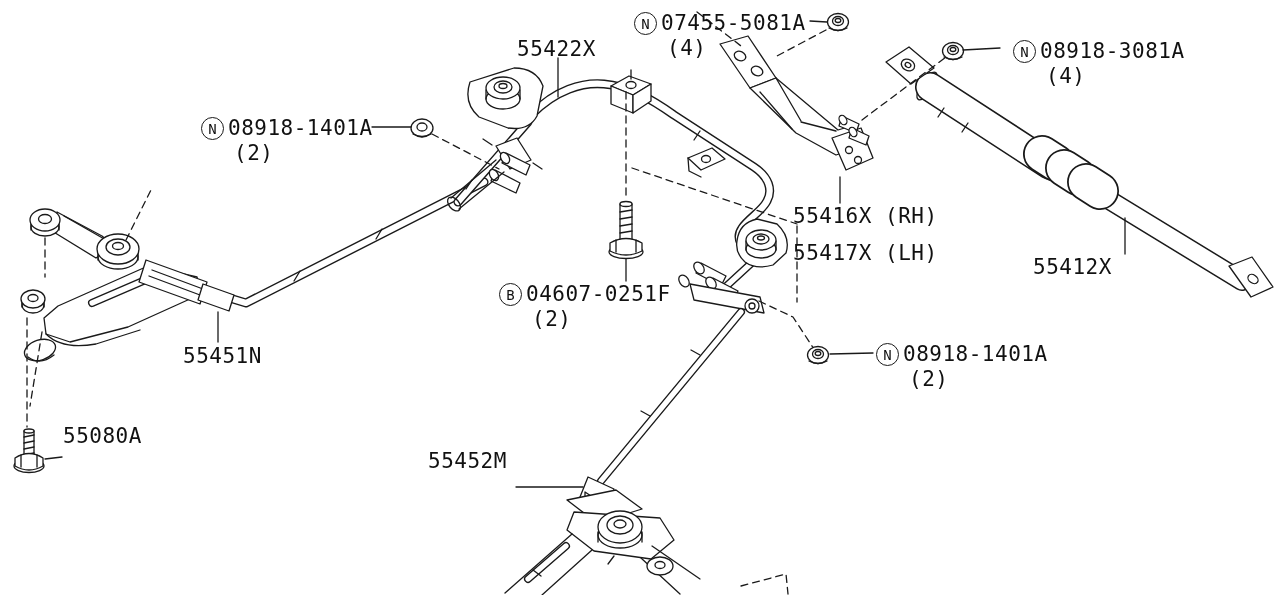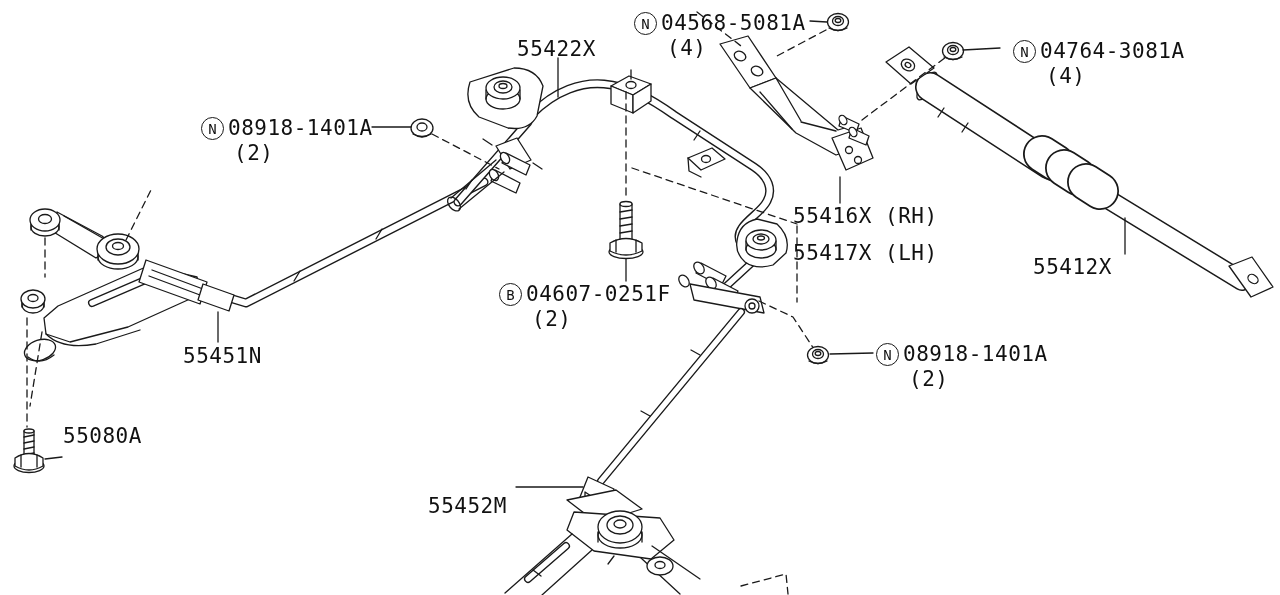--- a/index.html
+++ b/index.html
@@ -257,29 +257,29 @@
     <path d="M1125,218 L1125,254"></path>
     <path d="M516,487 L583,487"></path>
     <path d="M626,259 L626,281"></path>
     <path d="M45,459 L62,457"></path>
   </g>
 </svg>
 
   <div class="plabel" style="left:634px;top:12px">
     <div class="lrow">
       <span class="circ">N</span>
-      <span>04568-5081A</span>
+      <span>07455-5081A</span>
     </div>
     <div class="qty">(4)</div>
   </div>
 
   <div class="plabel" style="left:1013px;top:40px">
     <div class="lrow">
       <span class="circ">N</span>
-      <span>04764-3081A</span>
+      <span>08918-3081A</span>
     </div>
     <div class="qty">(4)</div>
   </div>
 
   <div class="plabel" style="left:517px;top:39px">
     <div class="lrow">
         <span>55422X</span>
       </div>
   </div>
 
@@ -330,19 +330,19 @@
         <span>55412X</span>
       </div>
   </div>
 
   <div class="plabel" style="left:63px;top:426px">
     <div class="lrow">
         <span>55080A</span>
       </div>
   </div>
 
-  <div class="plabel" style="left:428px;top:496px">
+  <div class="plabel" style="left:428px;top:451px">
     <div class="lrow">
         <span>55452M</span>
       </div>
   </div>
 
 </div>
 
 </body></html>

